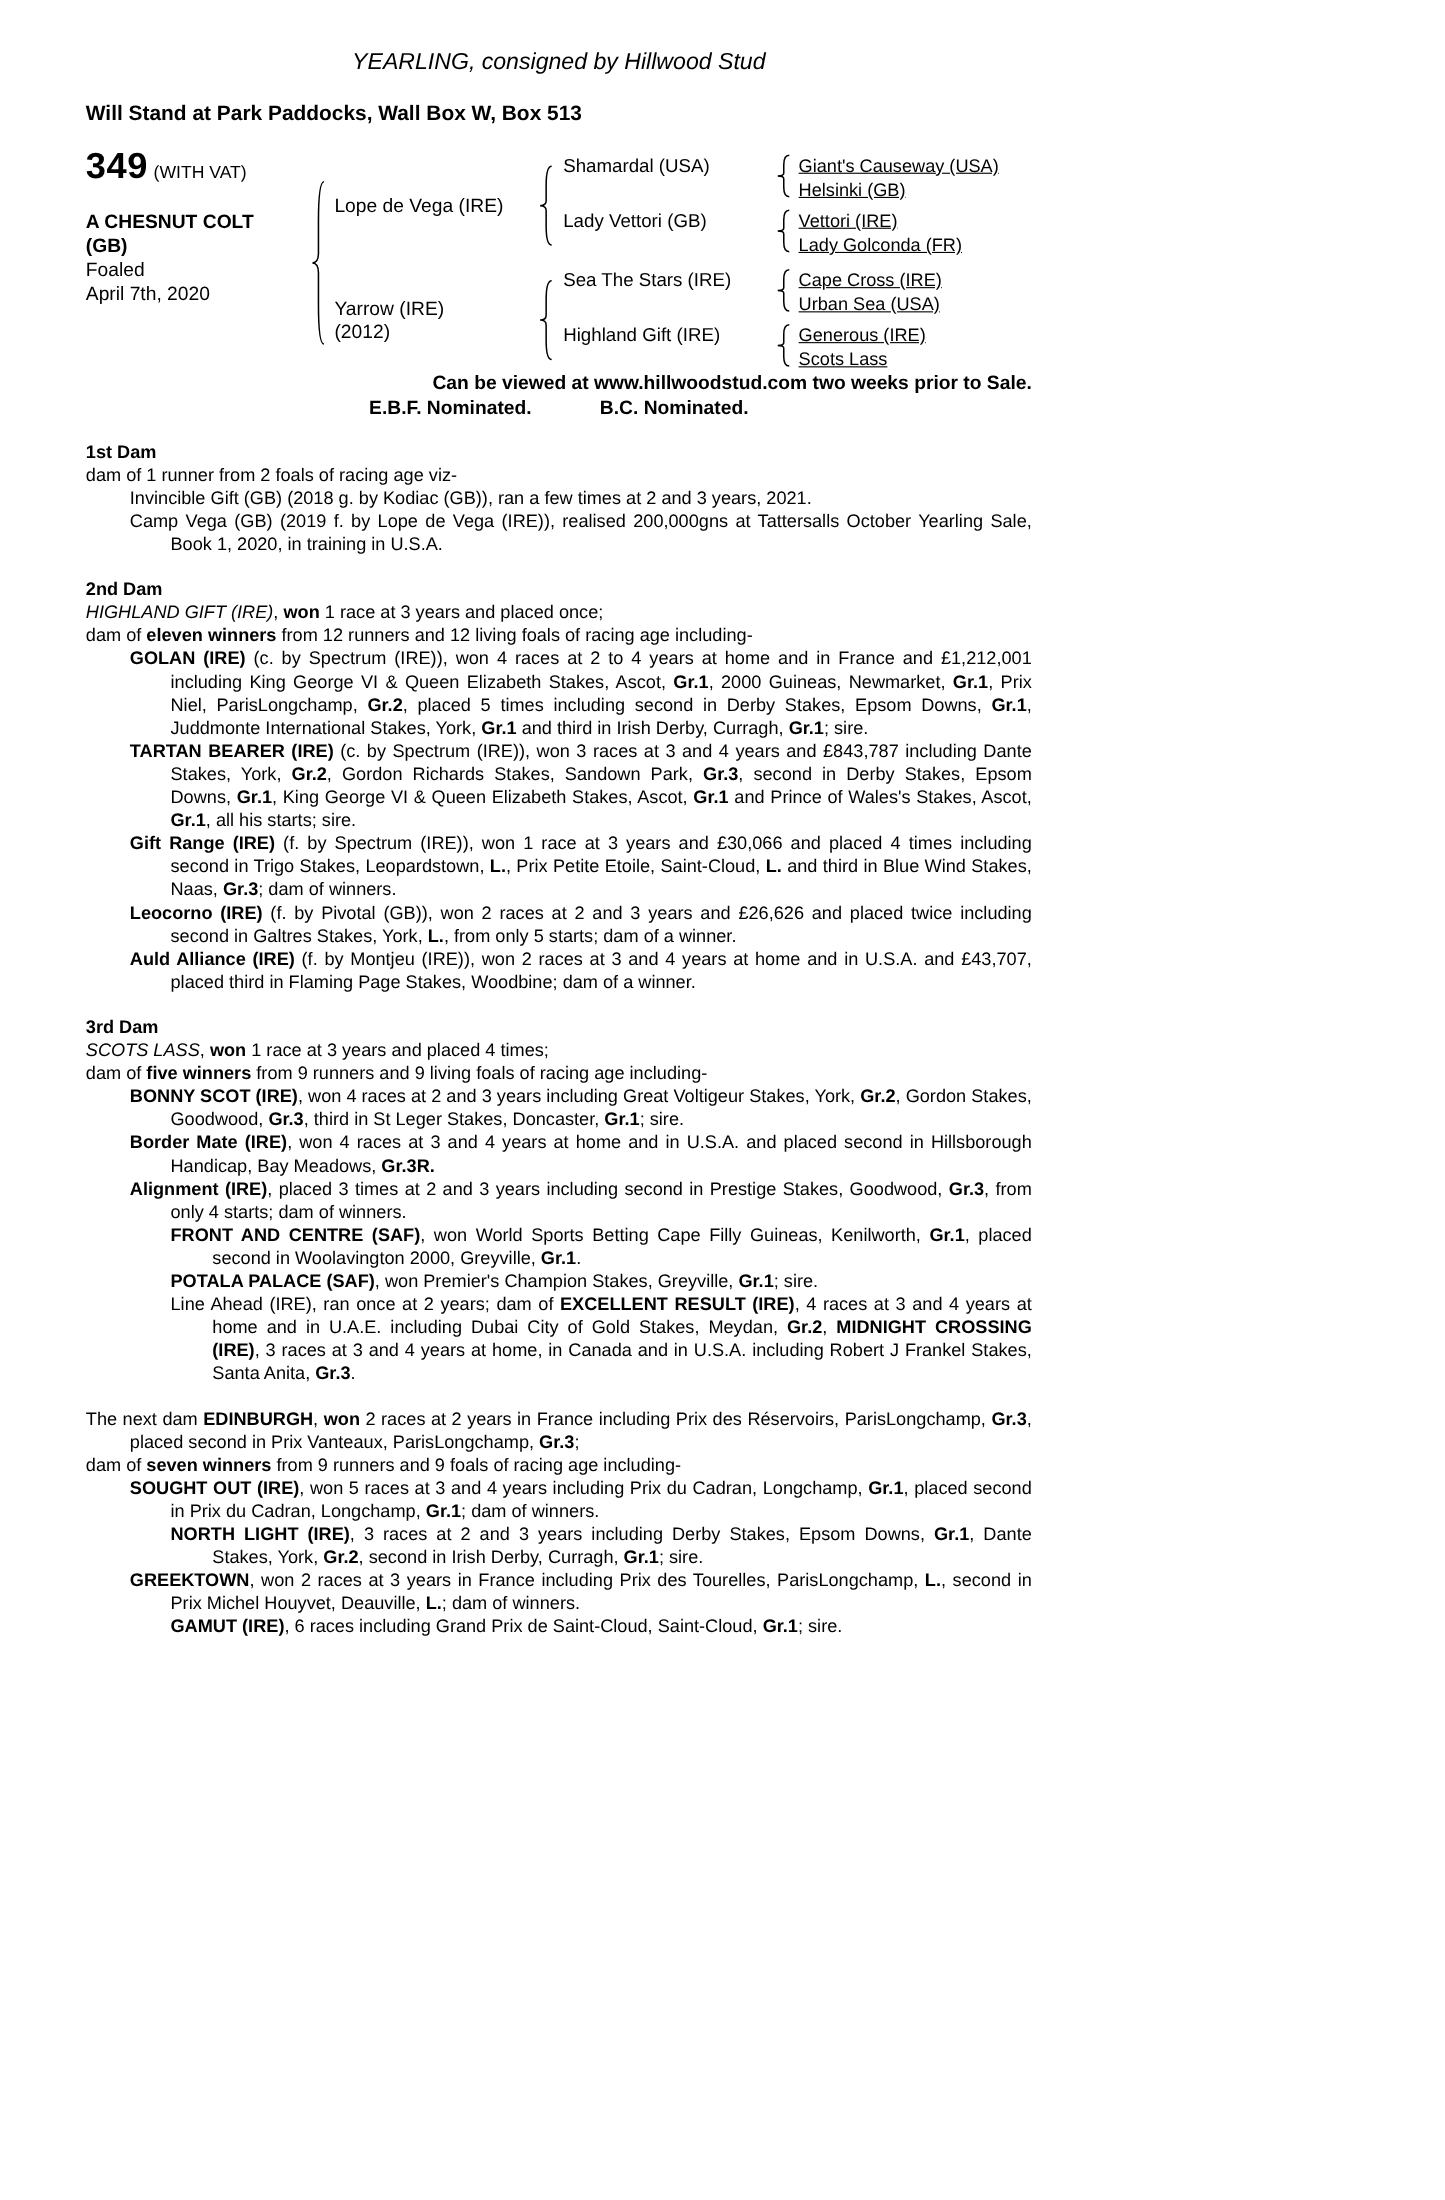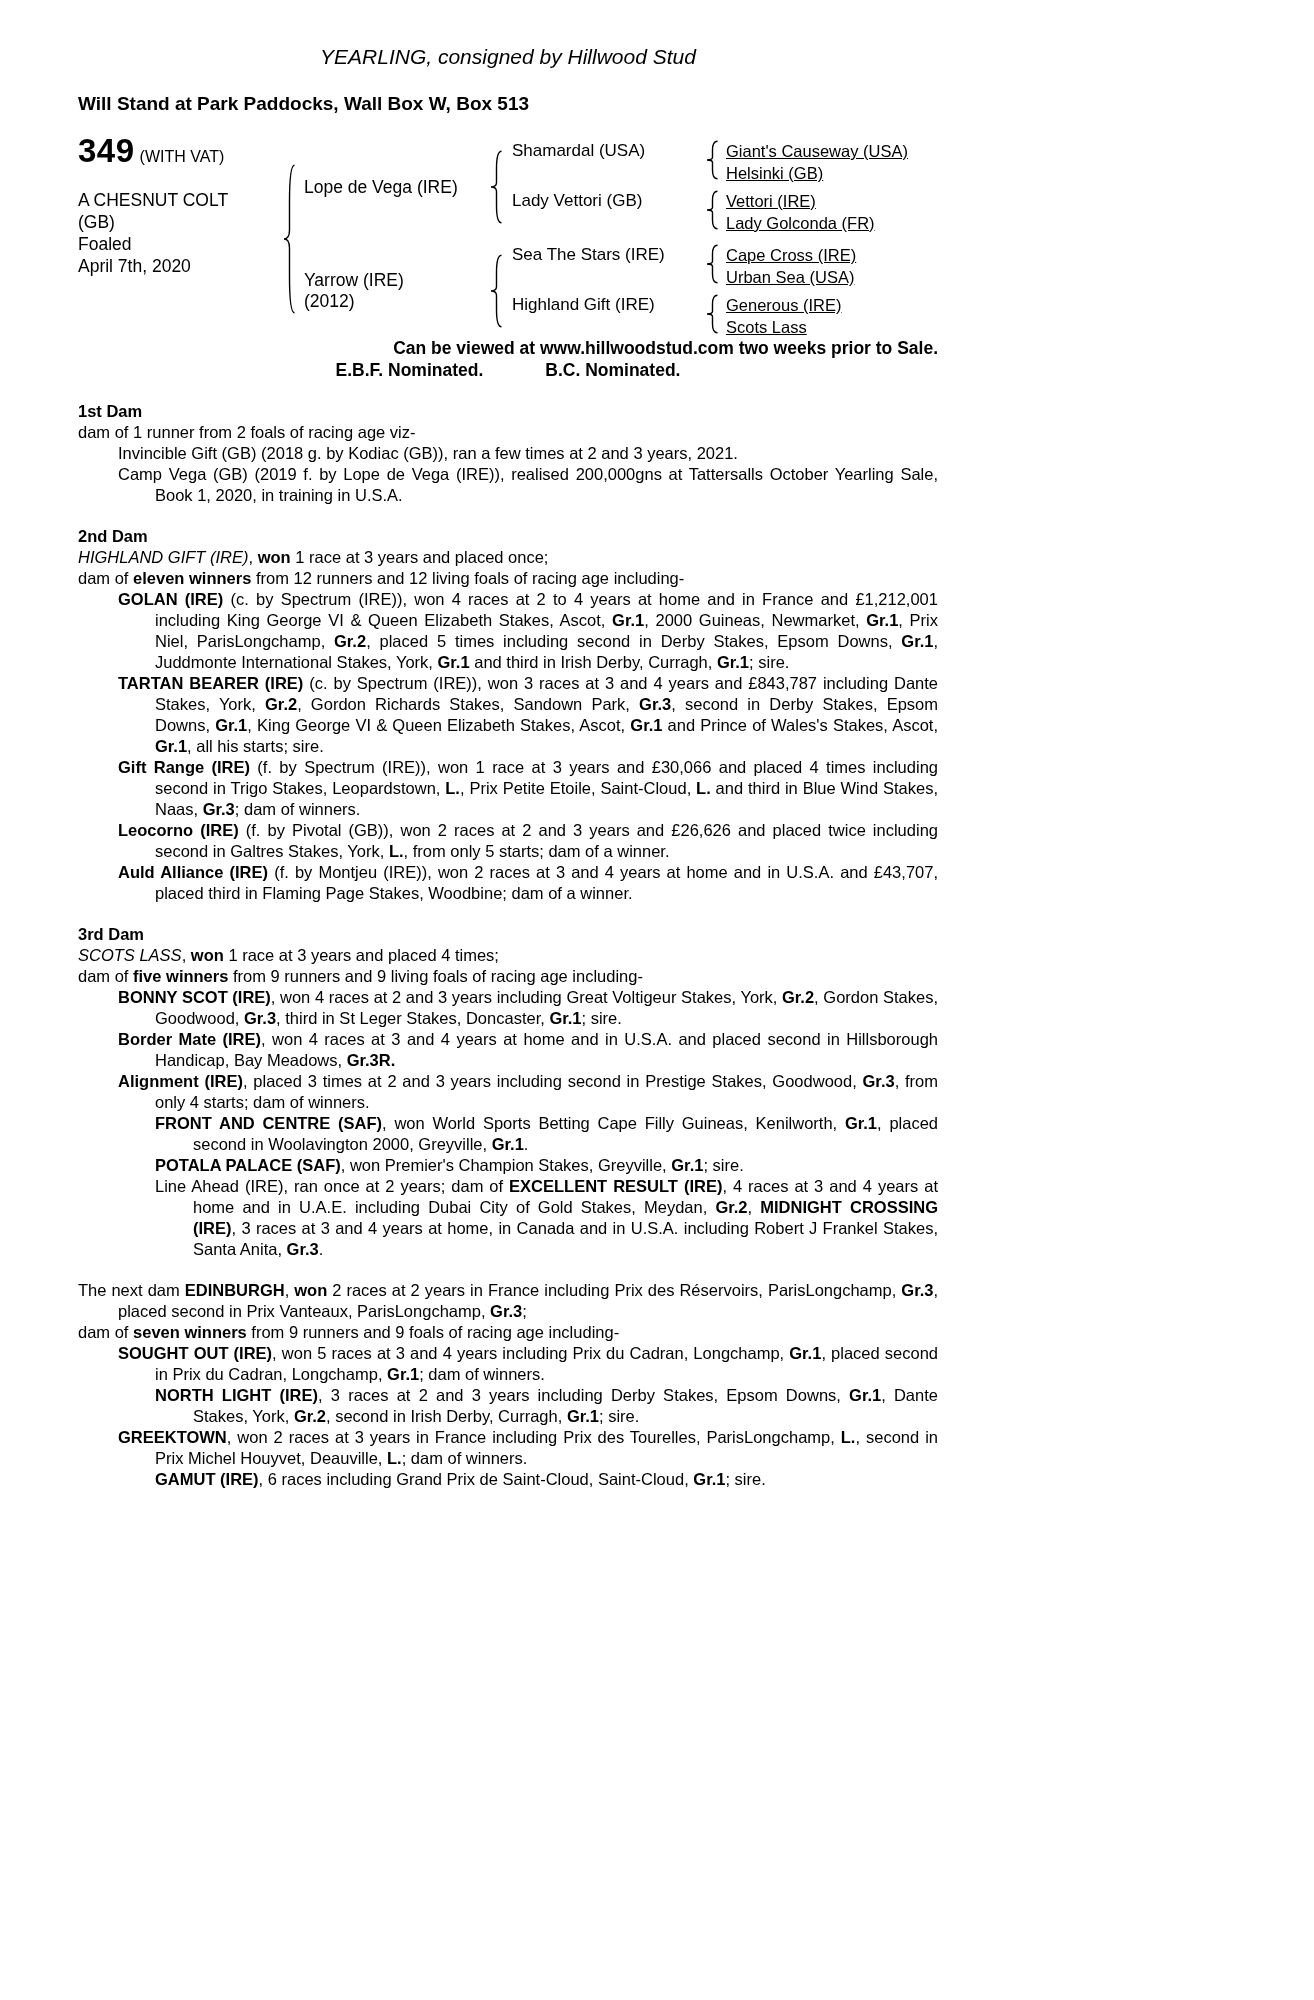--- a/index.html
+++ b/index.html
@@ -30,21 +30,21 @@
     font-weight: bold;
     font-size: 19px;
     margin-bottom: 26px;
   }
   .lot-row { display: flex; align-items: flex-start; }
   .lot-info { width: 205px; flex: 0 0 205px; }
   .lot-number-line { white-space: nowrap; }
   .lot-number { font-size: 33px; font-weight: bold; letter-spacing: 0.5px; }
   .vat { font-size: 16px; margin-left: 5px; }
   .colt-desc { margin-top: 22px; font-size: 17.5px; line-height: 22px; }
-  .colt-desc .bold { font-weight: normal; }
+  .colt-desc .bold { font-weight: bold; }
 
   .pedigree { display: flex; align-items: center; }
   .halves { display: flex; flex-direction: column; gap: 10px; }
   .half { display: flex; align-items: center; }
   .parent-name { width: 186px; flex: 0 0 186px; padding-left: 8px; font-size: 17.5px; line-height: 21px; }
   .units { display: flex; flex-direction: column; gap: 6px; }
   .unit { display: flex; align-items: flex-start; }
   .gp-name { width: 194px; flex: 0 0 194px; padding-left: 9px; font-size: 17px; white-space: nowrap; }
   .ggp-col { display: flex; flex-direction: column; text-decoration: underline; }
   .ggp { height: 22px; line-height: 22px; font-size: 16.5px; padding-left: 7px; white-space: nowrap; }

